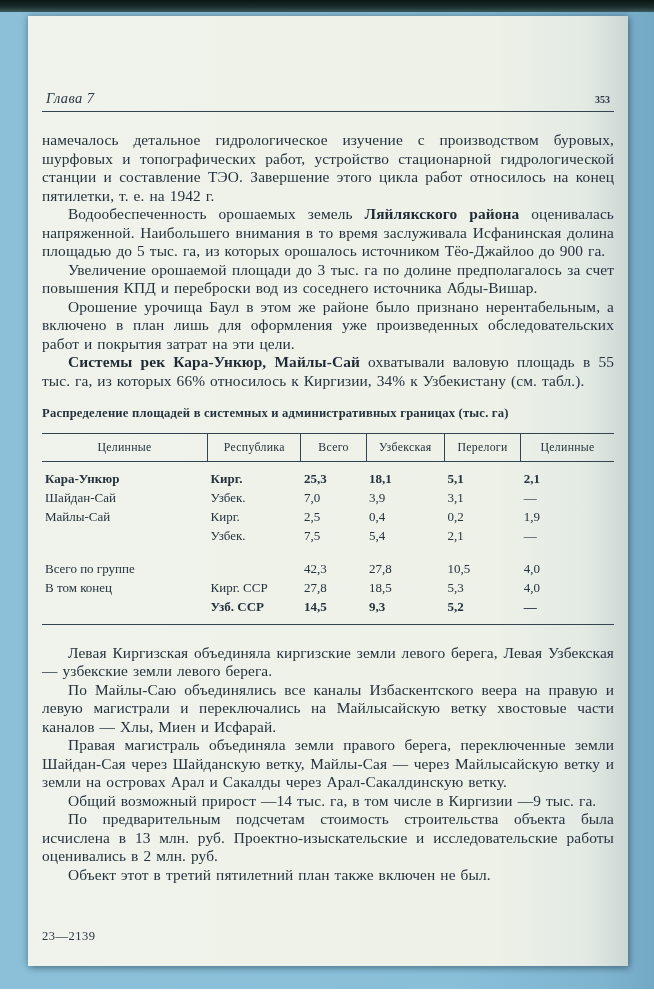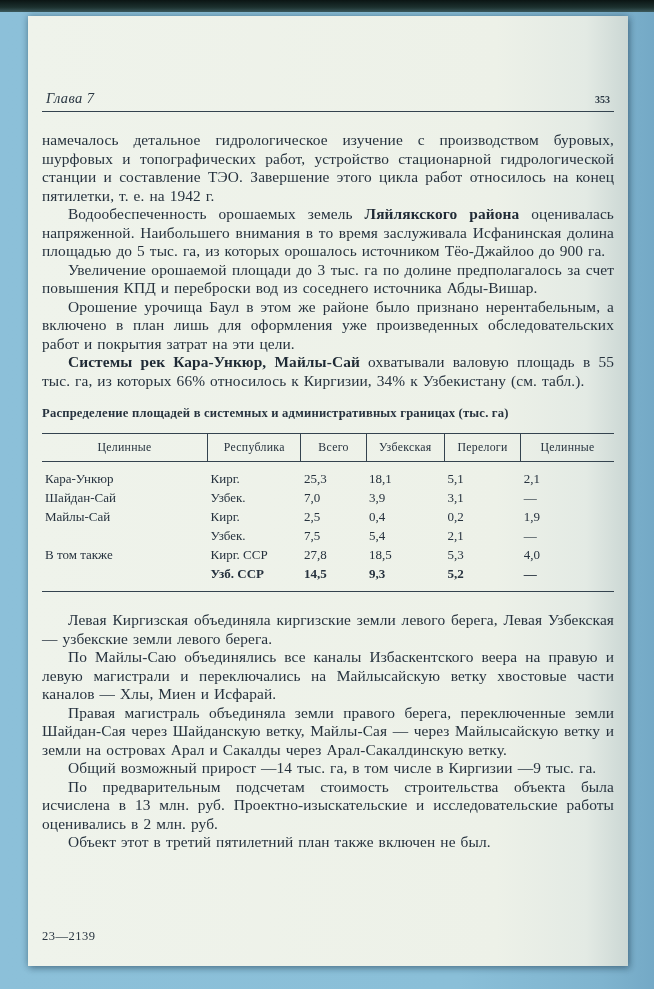--- a/index.html
+++ b/index.html
@@ -74,21 +74,21 @@
     letter-spacing: 0.3px;
   }
   table.data thead th:first-child { border-left: none; }
   table.data col.c-system    { width: 165px; }
   table.data col.c-republic  { width: 93px; }
   table.data col.c-total     { width: 65px; }
   table.data col.c-irrigated { width: 78px; }
   table.data col.c-fallow    { width: 76px; }
   table.data col.c-virgin    { width: 93px; }
   table.data tbody td { padding: 1.5px 3px; }
-  table.data tbody tr:first-child td { padding-top: 9px; }
+  table.data tbody tr:first-child td { padding-top: 9px; font-weight: bold; }
   table.data tbody tr:last-child td { padding-bottom: 9px; font-weight: bold; }
   table.data tbody tr.group-break td { padding-top: 15px; }
   td.col-name { text-align: left; padding-left: 2px; }
   td.col-rep  { text-align: left; padding-left: 16px; }
   td.col-num  { }
 
   .signature {
     position: absolute;
     left: 14px; bottom: 22px;
     font-size: 12.5px;
@@ -166,22 +166,30 @@
                 <td class="col-num">1,9</td>
               </tr>
               <tr>
                 <td class="col-name"></td>
                 <td class="col-rep">Узбек.</td>
                 <td class="col-num">7,5</td>
                 <td class="col-num">5,4</td>
                 <td class="col-num">2,1</td>
                 <td class="col-num">—</td>
               </tr>
-              <tr>
-                <td class="col-name">В том также</td>
+              <tr class="group-break">
+                <td class="col-name">Всего по группе</td>
+                <td class="col-rep"></td>
+                <td class="col-num">42,3</td>
+                <td class="col-num">27,8</td>
+                <td class="col-num">10,5</td>
+                <td class="col-num">4,0</td>
+              </tr>
+              <tr>
+                <td class="col-name">В том конец</td>
                 <td class="col-rep">Кирг. ССР</td>
                 <td class="col-num">27,8</td>
                 <td class="col-num">18,5</td>
                 <td class="col-num">5,3</td>
                 <td class="col-num">4,0</td>
               </tr>
               <tr>
                 <td class="col-name"></td>
                 <td class="col-rep">Узб. ССР</td>
                 <td class="col-num">14,5</td>

